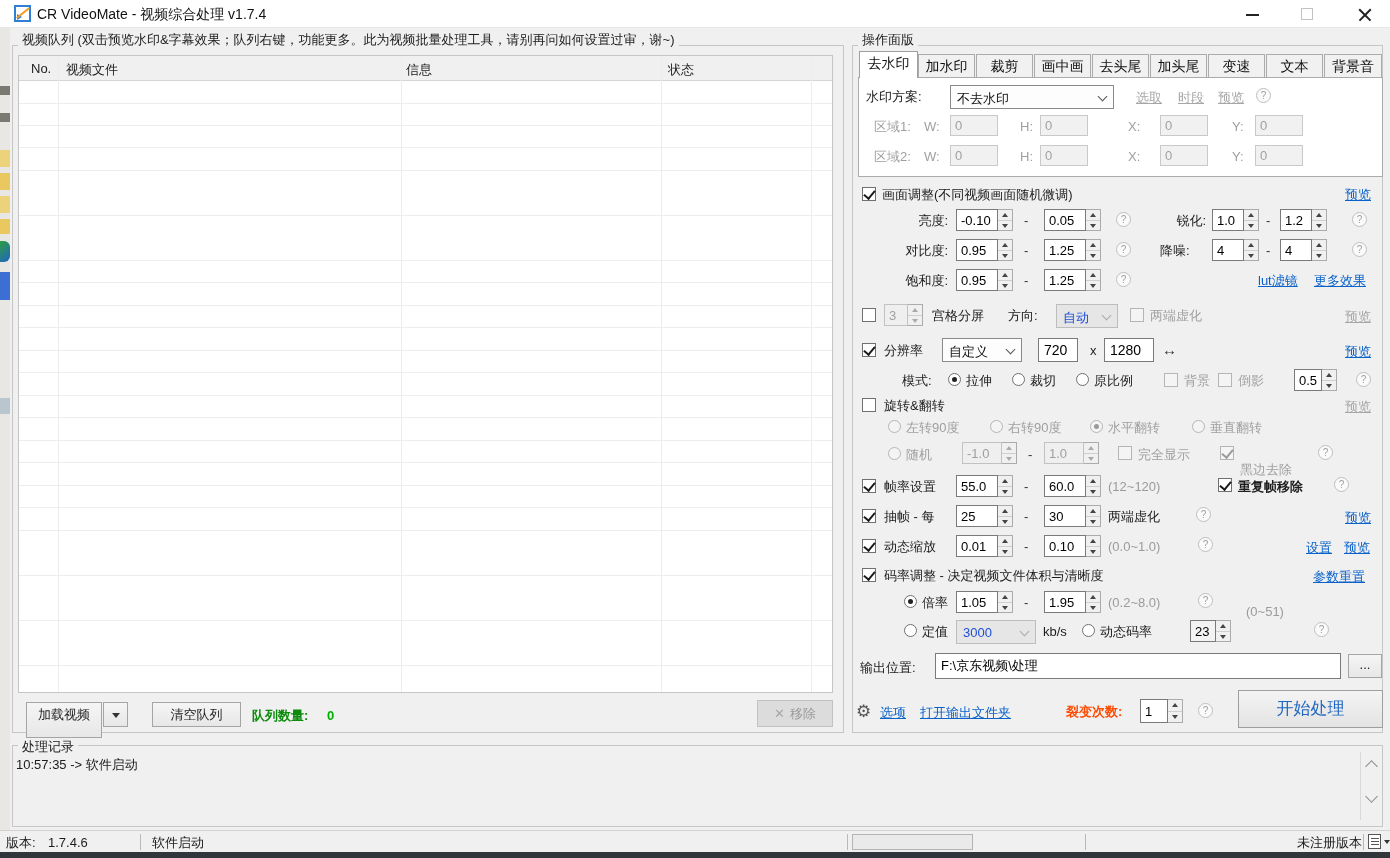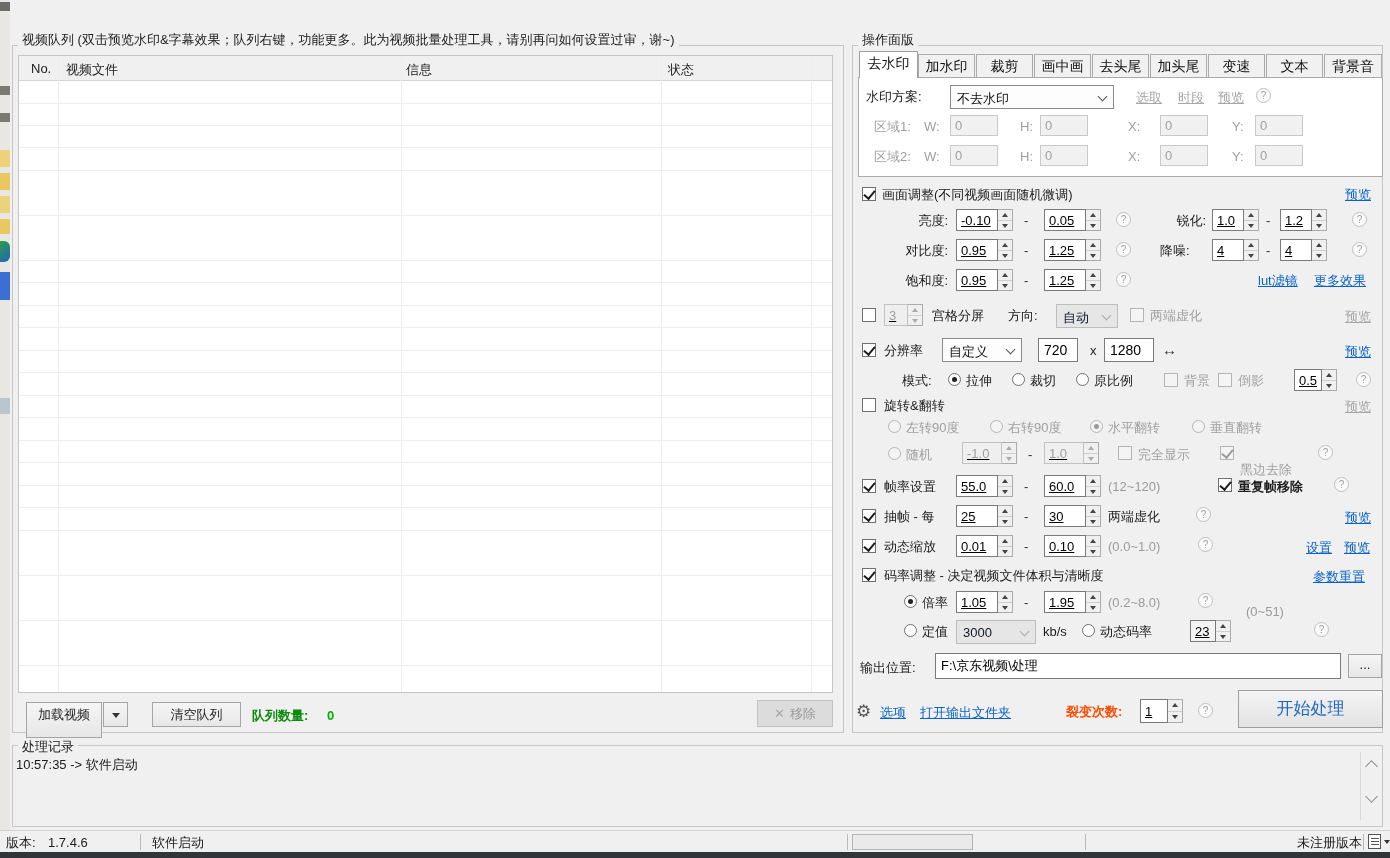--- a/index.html
+++ b/index.html
@@ -44,23 +44,23 @@
   .removeico::before { content:"✕"; margin-right:5px; color:#a8a8a8; }
   
   .tab { position:absolute; top:54px; height:24px; width:57px; background:#f1f1f1; border:1px solid #ababab; border-bottom:none; font-size:14px; text-align:center; line-height:22px; color:#111; cursor:pointer; }
   .tab.active { top:51px; height:27px; width:59px; background:#fff; border-color:#9f9f9f; z-index:3; }
   #tabpage { position:absolute; left:858px; top:77px; width:525px; height:100px; background:#fff; border:1px solid #ababab; z-index:1; }
   
   .combo { position:absolute; height:24px; background:#fdfdfd; border:1px solid #8a8a8a; cursor:pointer; }
   .combo .cval { position:absolute; left:6px; top:4px; font-size:13px; color:#111; white-space:nowrap; }
   .combo .chev { position:absolute; right:7px; top:7px; width:7px; height:7px; border-right:1.5px solid #555; border-bottom:1.5px solid #555; transform:rotate(45deg); }
   .combo.dis { background:#e6e6e6; border-color:#bdbdbd; }
-  .combo.dis .cval { color:#0f172a; }
+  .combo.dis .cval { color:#1d4ed8; }
   .combo.dis .chev { border-color:#aaa; }
-  .spin { position:absolute; display:flex; height:22px;text-decoration:underline; }
+  .spin { position:absolute; display:flex; height:22px; }
   .spin input { width:42px; height:22px; border:1px solid #7a7a7a; font-size:13px; padding-left:4px; font-family:inherit; color:#000; background:#fff; }
   .spin .sbtns { width:15px; height:22px; border:1px solid #ababab; border-left:none; display:flex; flex-direction:column; background:#f0f0f0; }
   .spin .sb { flex:1; position:relative; cursor:pointer; border-bottom:1px solid #cfcfcf; }
   .spin .sb:last-child { border-bottom:none; }
   .spin .sb.up::after { content:""; position:absolute; left:3.5px; top:3px; border-left:3.5px solid transparent; border-right:3.5px solid transparent; border-bottom:4px solid #444; }
   .spin .sb.dn::after { content:""; position:absolute; left:3.5px; top:3px; border-left:3.5px solid transparent; border-right:3.5px solid transparent; border-top:4px solid #444; }
   .spin.dis input { background:#efefef; border-color:#c2c2c2; color:#9f9f9f; }
   .spin.dis .sb.up::after { border-bottom-color:#aaa; }
   .spin.dis .sb.dn::after { border-top-color:#aaa; }
   .plain { position:absolute; height:21px; width:48px; background:#f1f1f1; border:1px solid #c9c9c9; font-size:13px; color:#9f9f9f; padding-left:4px; font-family:inherit; }
@@ -106,20 +106,31 @@
     <div style="top:113px;height:9px;background:#7a7a72"></div>
     <div style="top:150px;height:17px;background:#ecd27a"></div>
     <div style="top:173px;height:17px;background:#e9c95f"></div>
     <div style="top:196px;height:17px;background:#ecd27a"></div>
     <div style="top:219px;height:15px;background:#e9c95f"></div>
     <div style="top:241px;height:21px;background:linear-gradient(135deg,#2d9e3f,#1f63c8);border-radius:0 6px 6px 0"></div>
     <div style="top:272px;height:28px;background:#3b6fd4"></div>
     <div style="top:398px;height:16px;background:#b9c6cf"></div>
   </div>
 
+  <div id="titlebar">
+    <div id="appicon"></div>
+    <div id="wintitle">CR VideoMate - 视频综合处理 v1.7.4</div>
+    <div class="winbtn" style="left:1229px">
+        <span class="minico"></span>
+      </div>
+    <div class="winbtn" style="left:1284px">
+        <span class="maxico"></span>
+      </div>
+    <div class="winbtn closeico" style="left:1341px"></div>
+  </div>
 
   <div class="groupbox" style="left:12px;top:45px;width:832px;height:688px"></div>
   <div class="grouplabel" style="left:18px;top:31px">视频队列 (双击预览水印&amp;字幕效果；队列右键，功能更多。此为视频批量处理工具，请别再问如何设置过审，谢~)</div>
 
   <div id="qtable">
     <div id="qhead">
       <span class="hcell" style="left:12px">No.</span>
       <span class="hcell" style="left:47px">视频文件</span>
       <span class="hcell" style="left:387px">信息</span>
       <span class="hcell" style="left:649px">状态</span>

